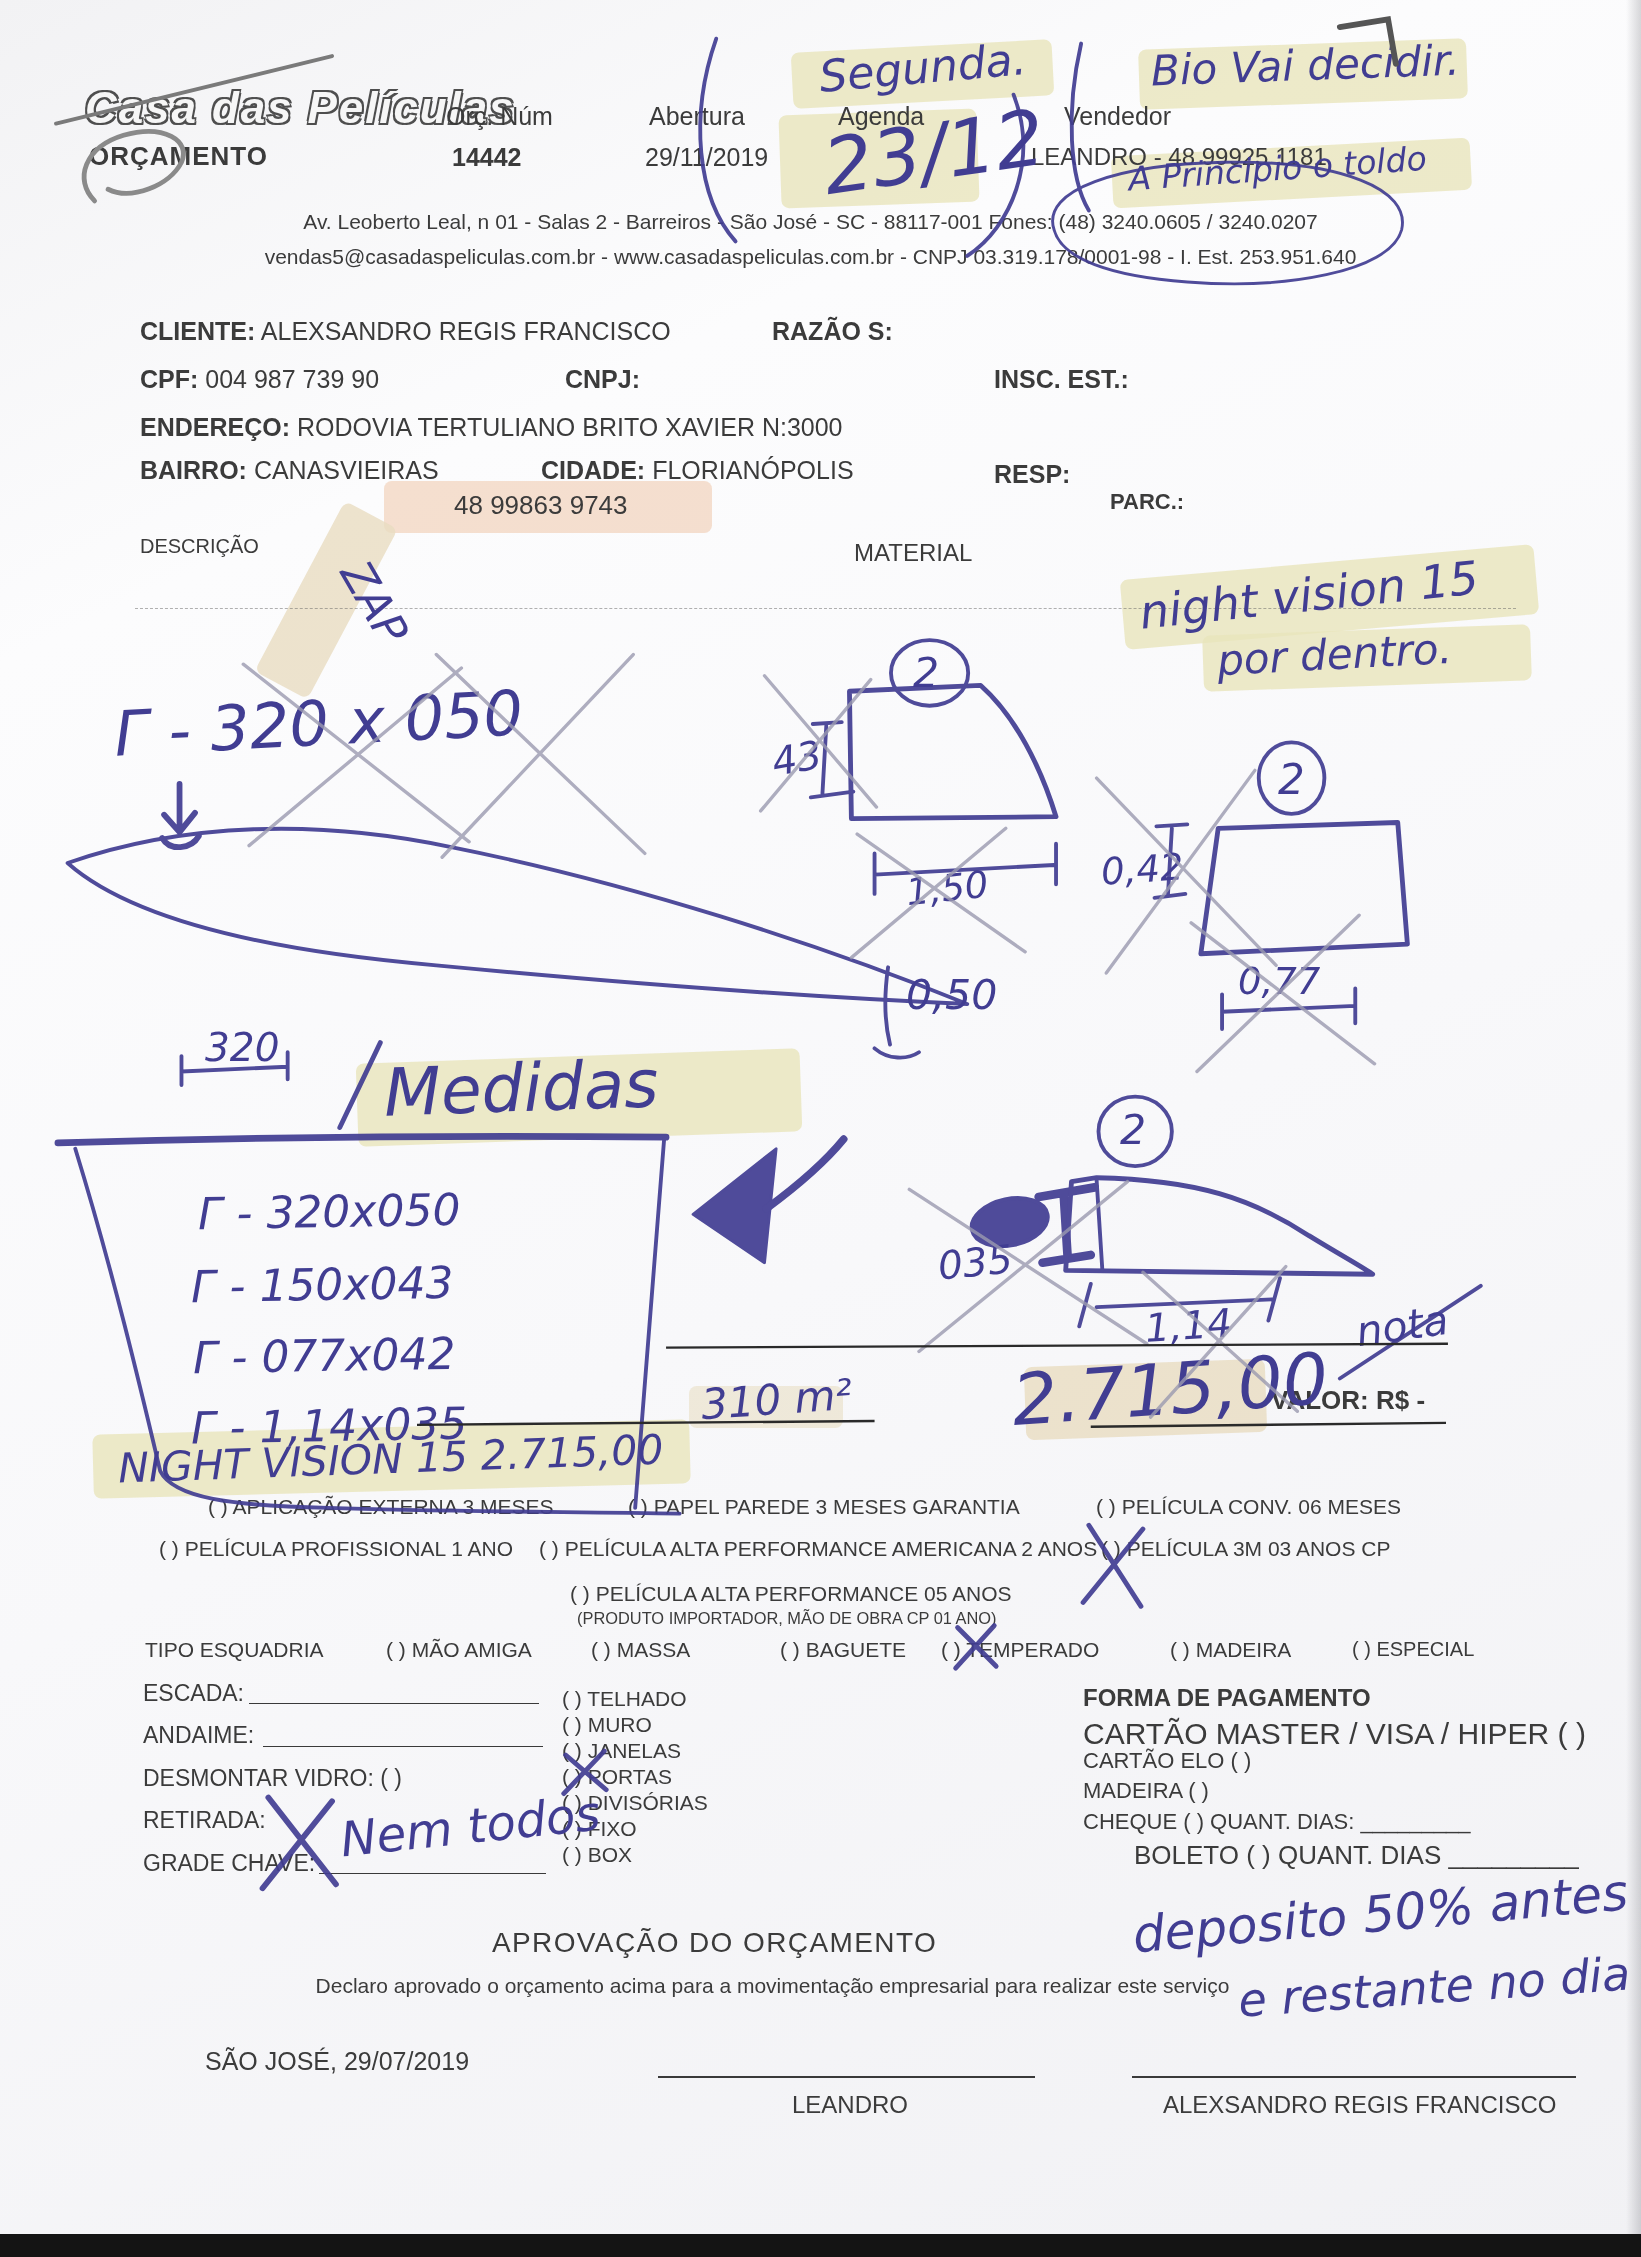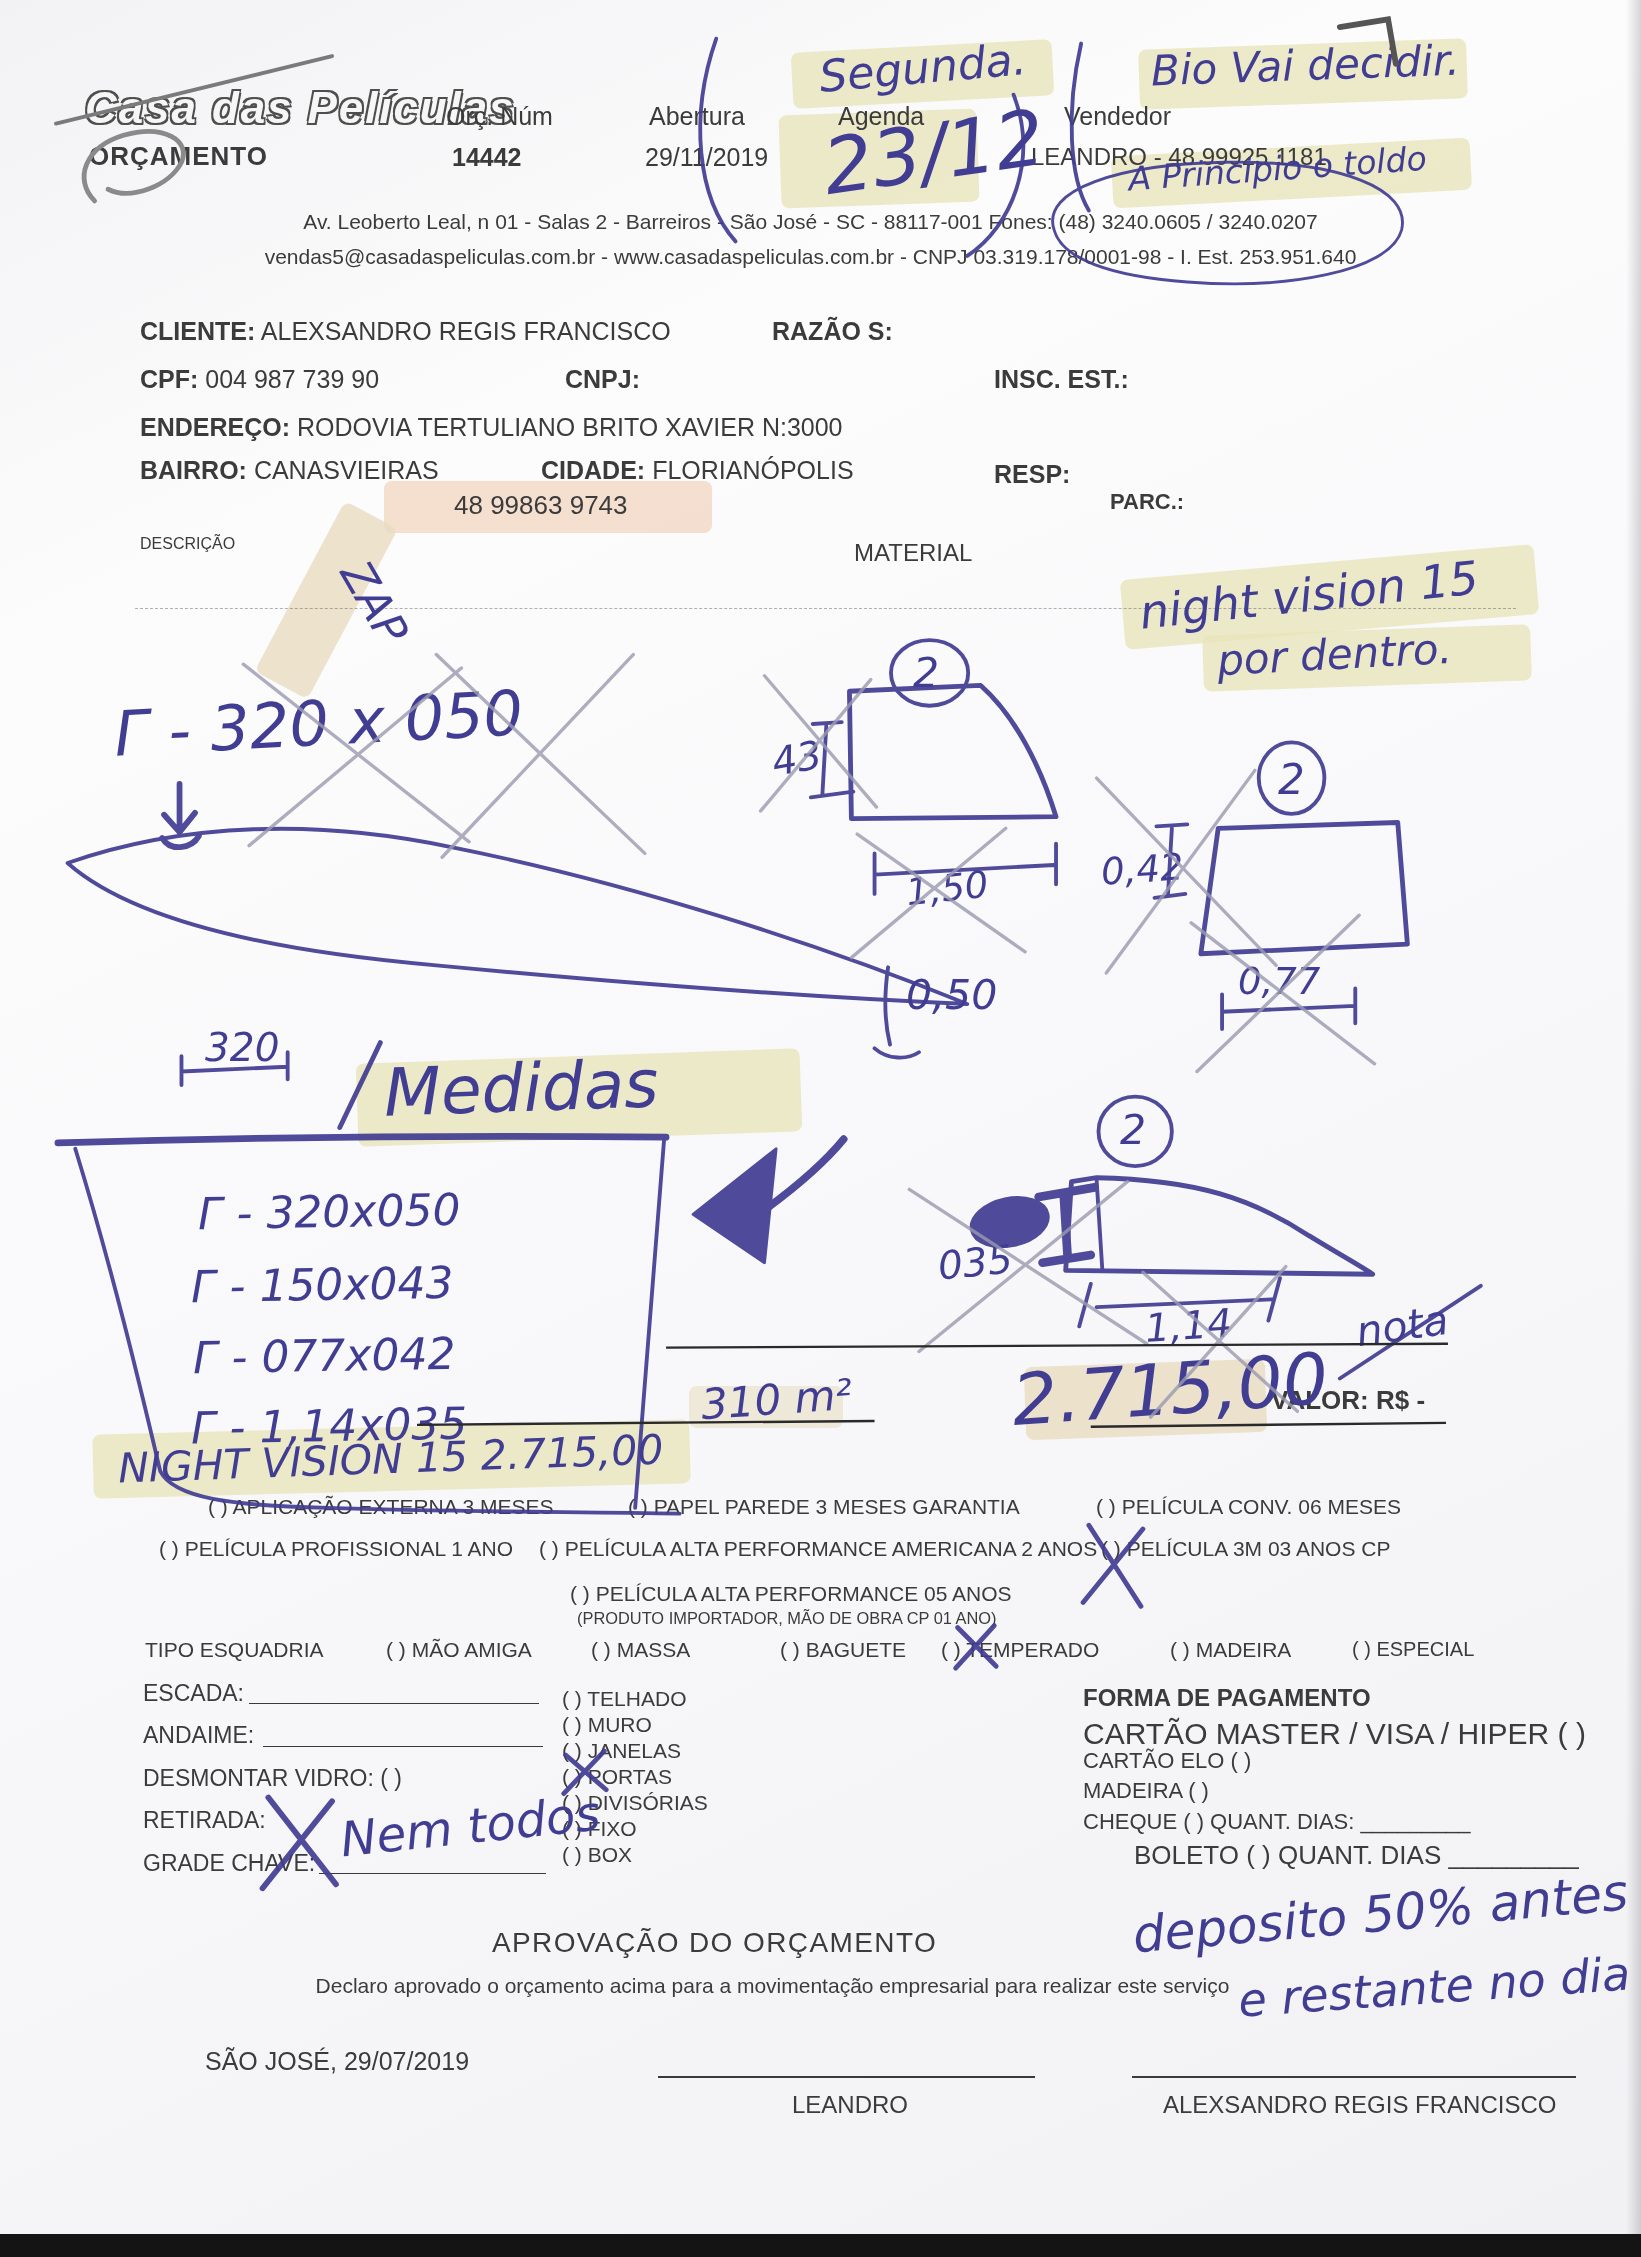--- a/index.html
+++ b/index.html
@@ -79,21 +79,21 @@
     <span>CANASVIEIRAS</span>
   </div>
   <div class="abs printed" style="left:541px;top:456px;font-size:25px;">
     <span class="b">CIDADE:</span>
     <span>FLORIANÓPOLIS</span>
   </div>
   <div class="abs printed b" style="left:994px;top:460px;font-size:25px;">RESP:</div>
   <div class="abs printed" style="left:454px;top:490px;font-size:26px;">48 99863 9743</div>
   <div class="abs printed b" style="left:1110px;top:489px;font-size:22px;">PARC.:</div>
 
-  <div class="abs printed" style="left:140px;top:535px;font-size:16px;">DESCRIÇÃO</div>
+  <div class="abs printed" style="left:140px;top:535px;font-size:20px;">DESCRIÇÃO</div>
   <div class="abs printed" style="left:854px;top:539px;font-size:24px;">MATERIAL</div>
   <div class="dotline" style="left:135px;top:608px;width:1381px;"></div>
 
   <div class="abs ink" style="left:375px;top:552px;font-size:44px;transform:rotate(60deg);transform-origin:left top;">ZAP</div>
   <div class="abs ink" style="left:1139px;top:568px;font-size:46px;transform:rotate(-6deg);">night vision 15</div>
   <div class="abs ink" style="left:1217px;top:630px;font-size:42px;transform:rotate(-3deg);">por dentro.</div>
   <div class="abs ink" style="left:114px;top:687px;font-size:62px;transform:rotate(-3deg);">Γ - 320 x 050</div>
 
   <div class="abs ink" style="left:913px;top:649px;font-size:41px;">2</div>
   <div class="abs ink" style="left:772px;top:736px;font-size:39px;transform:rotate(-10deg);">43</div>

